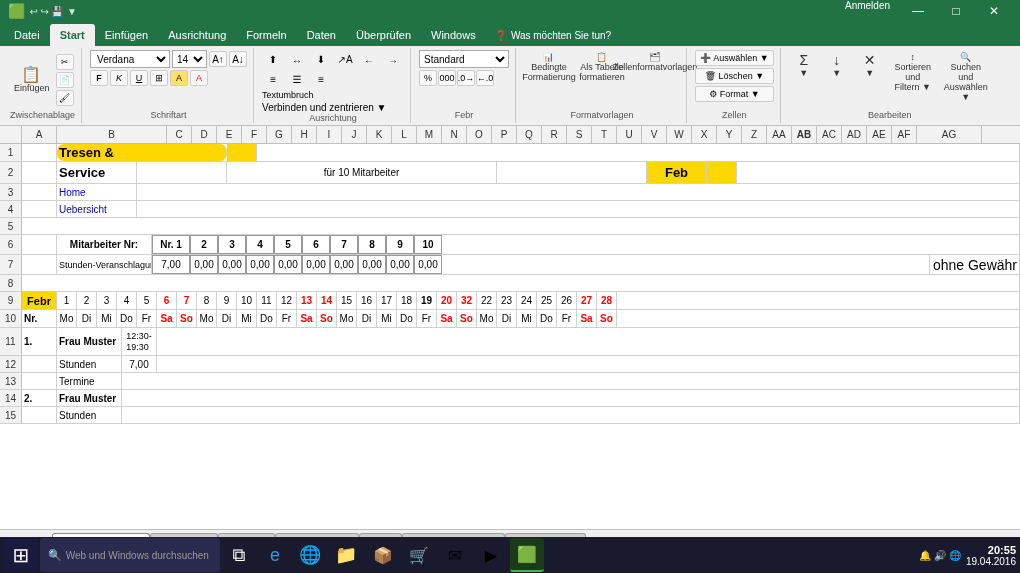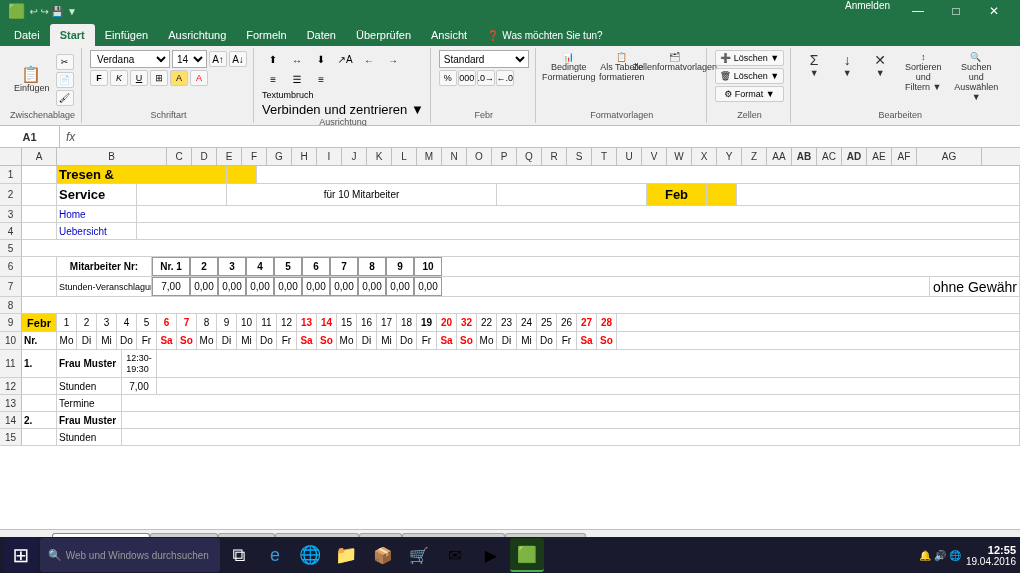--- a/index.html
+++ b/index.html
@@ -289,21 +289,21 @@
   </div>
 
   <div class="ribbon-tabs">
     <span class="ribbon-tab">Datei</span>
     <span class="ribbon-tab active">Start</span>
     <span class="ribbon-tab">Einfügen</span>
     <span class="ribbon-tab">Ausrichtung</span>
     <span class="ribbon-tab">Formeln</span>
     <span class="ribbon-tab">Daten</span>
     <span class="ribbon-tab">Überprüfen</span>
-    <span class="ribbon-tab">Ansicht</span>
+    <span class="ribbon-tab">Windows</span>
     <span class="ribbon-tab" style="font-size:10px;">❓ Was möchten Sie tun?</span>
   </div>
 
   <div class="ribbon-body">
 
     <div class="ribbon-group" style="min-width:60px;">
       <div class="ribbon-buttons">
         <div class="rbn-btn" style="flex-direction:column;">
           <span class="rbn-icon">📋</span>
           <span style="font-size:9px;">Einfügen</span>
@@ -353,21 +353,21 @@
         </div>
         <div class="ribbon-mid-row">
           <span class="align-btn">≡</span>
           <span class="align-btn">☰</span>
           <span class="align-btn">≡</span>
         </div>
         <div class="ribbon-bot-row">
           <span style="font-size:9px;cursor:pointer;">Textumbruch</span>
         </div>
         <div class="ribbon-bot-row">
-          <span style="font-size:13px;cursor:pointer;">Verbinden und zentrieren ▼</span>
+          <span style="font-size:10px;cursor:pointer;">Verbinden und zentrieren ▼</span>
         </div>
       </div>
       <div class="ribbon-group-label">Ausrichtung</div>
     </div>
 
     <div class="ribbon-group" style="min-width:90px;">
       <div style="display:flex;flex-direction:column;gap:2px;flex:1;">
         <select class="num-format">
           <option>Standard</option>
         </select>
@@ -394,21 +394,21 @@
         <div class="rbn-btn" style="font-size:9px;text-align:center;max-width:50px;">
           <span>🗂</span>
           <span>Zellenformatvorlagen</span>
         </div>
       </div>
       <div class="ribbon-group-label">Formatvorlagen</div>
     </div>
 
     <div class="ribbon-group" style="min-width:80px;">
       <div style="display:flex;flex-direction:column;gap:2px;flex:1;">
-        <div class="mini-btn" style="width:auto;padding:0 4px;">➕ Löschen ▼</div>
+        <div class="mini-btn" style="width:auto;padding:0 4px;">➕ Auswählen ▼</div>
         <div class="mini-btn" style="width:auto;padding:0 4px;">🗑 Löschen ▼</div>
         <div class="mini-btn" style="width:auto;padding:0 4px;">⚙ Format ▼</div>
       </div>
       <div class="ribbon-group-label">Zellen</div>
     </div>
 
     <div class="ribbon-group" style="min-width:110px;border-right:none;">
       <div style="display:flex;gap:3px;flex-wrap:wrap;flex:1;align-items:flex-start;">
         <div class="rbn-btn" style="font-size:9px;text-align:center;max-width:28px;">
           <span style="font-size:14px;">Σ</span>
@@ -428,25 +428,20 @@
         </div>
         <div class="rbn-btn" style="font-size:9px;text-align:center;max-width:50px;">
           <span>🔍</span>
           <span>Suchen und Auswählen ▼</span>
         </div>
       </div>
       <div class="ribbon-group-label">Bearbeiten</div>
     </div>
   </div>
 
-  <div class="formula-bar">
-    <div class="name-box">A1</div>
-    <span class="formula-fx">fx</span>
-    <input class="formula-input" value="" style="">
-  </div>
 
   <div class="scroll-area" style="flex:1;overflow:hidden;background:white;">
 
     <div class="col-headers">
       <div class="col-header" style="width:22px;background:#f2f2f2;"></div>
       <div class="col-header" style="width:35px;">A</div>
       <div class="col-header" style="width:110px;">B</div>
       <div class="col-header" style="width:25px;">C</div>
       <div class="col-header" style="width:25px;">D</div>
       <div class="col-header" style="width:25px;">E</div>
@@ -467,32 +462,32 @@
       <div class="col-header" style="width:25px;">T</div>
       <div class="col-header" style="width:25px;">U</div>
       <div class="col-header" style="width:25px;">V</div>
       <div class="col-header" style="width:25px;">W</div>
       <div class="col-header" style="width:25px;">X</div>
       <div class="col-header" style="width:25px;">Y</div>
       <div class="col-header" style="width:25px;">Z</div>
       <div class="col-header" style="width:25px;">AA</div>
       <div class="col-header" style="width:25px;font-weight:bold;">AB</div>
       <div class="col-header" style="width:25px;">AC</div>
-      <div class="col-header" style="width:25px;font-weight:bold;">AD</div>
+      <div class="col-header" style="width:25px;">AD</div>
       <div class="col-header" style="width:25px;">AE</div>
       <div class="col-header" style="width:25px;">AF</div>
       <div class="col-header" style="width:65px;">AG</div>
     </div>
 
     <div class="grid">
 
       <div class="grid-row" style="height:18px;">
         <div class="row-num">1</div>
         <div class="cell" style="width:35px;"></div>
-        <div class="cell bold bg-yellow merged-header" style="width:170px;font-size:13px;">Tresen  &amp;</div>
+        <div class="cell bold bg-yellow merged-header" style="width:170px;font-size:13px;border-radius:7px;">Tresen  &amp;</div>
         <div class="cell bg-yellow" style="width:30px;"></div>
         <div class="cell" style="flex:1;"></div>
       </div>
 
       <div class="grid-row" style="height:22px;">
         <div class="row-num">2</div>
         <div class="cell" style="width:35px;"></div>
         <div class="cell bold" style="width:80px;font-size:13px;">Service</div>
         <div class="cell" style="width:90px;"></div>
         <div class="cell center" style="width:270px;">für 10 Mitarbeiter</div>
@@ -729,19 +724,19 @@
     <div class="taskbar-icon">
       <span style="font-size:16px;">▶</span>
     </div>
     <div class="taskbar-icon" style="background:#1a3a1a;border-bottom:2px solid #4caf50;">
       <span style="font-size:16px;">🟩</span>
     </div>
     <div style="flex:1;"></div>
     <div style="display:flex;align-items:center;gap:4px;color:white;font-size:10px;">
       <span>🔔 🔊 🌐</span>
       <div style="text-align:right;color:white;">
-        <div style="font-size:11px;font-weight:bold;">12:55</div>
+        <div style="font-size:11px;font-weight:bold;">20:55</div>
         <div style="font-size:10px;">19.04.2016</div>
       </div>
     </div>
   </div>
 
 </div>
 
 </body></html>

